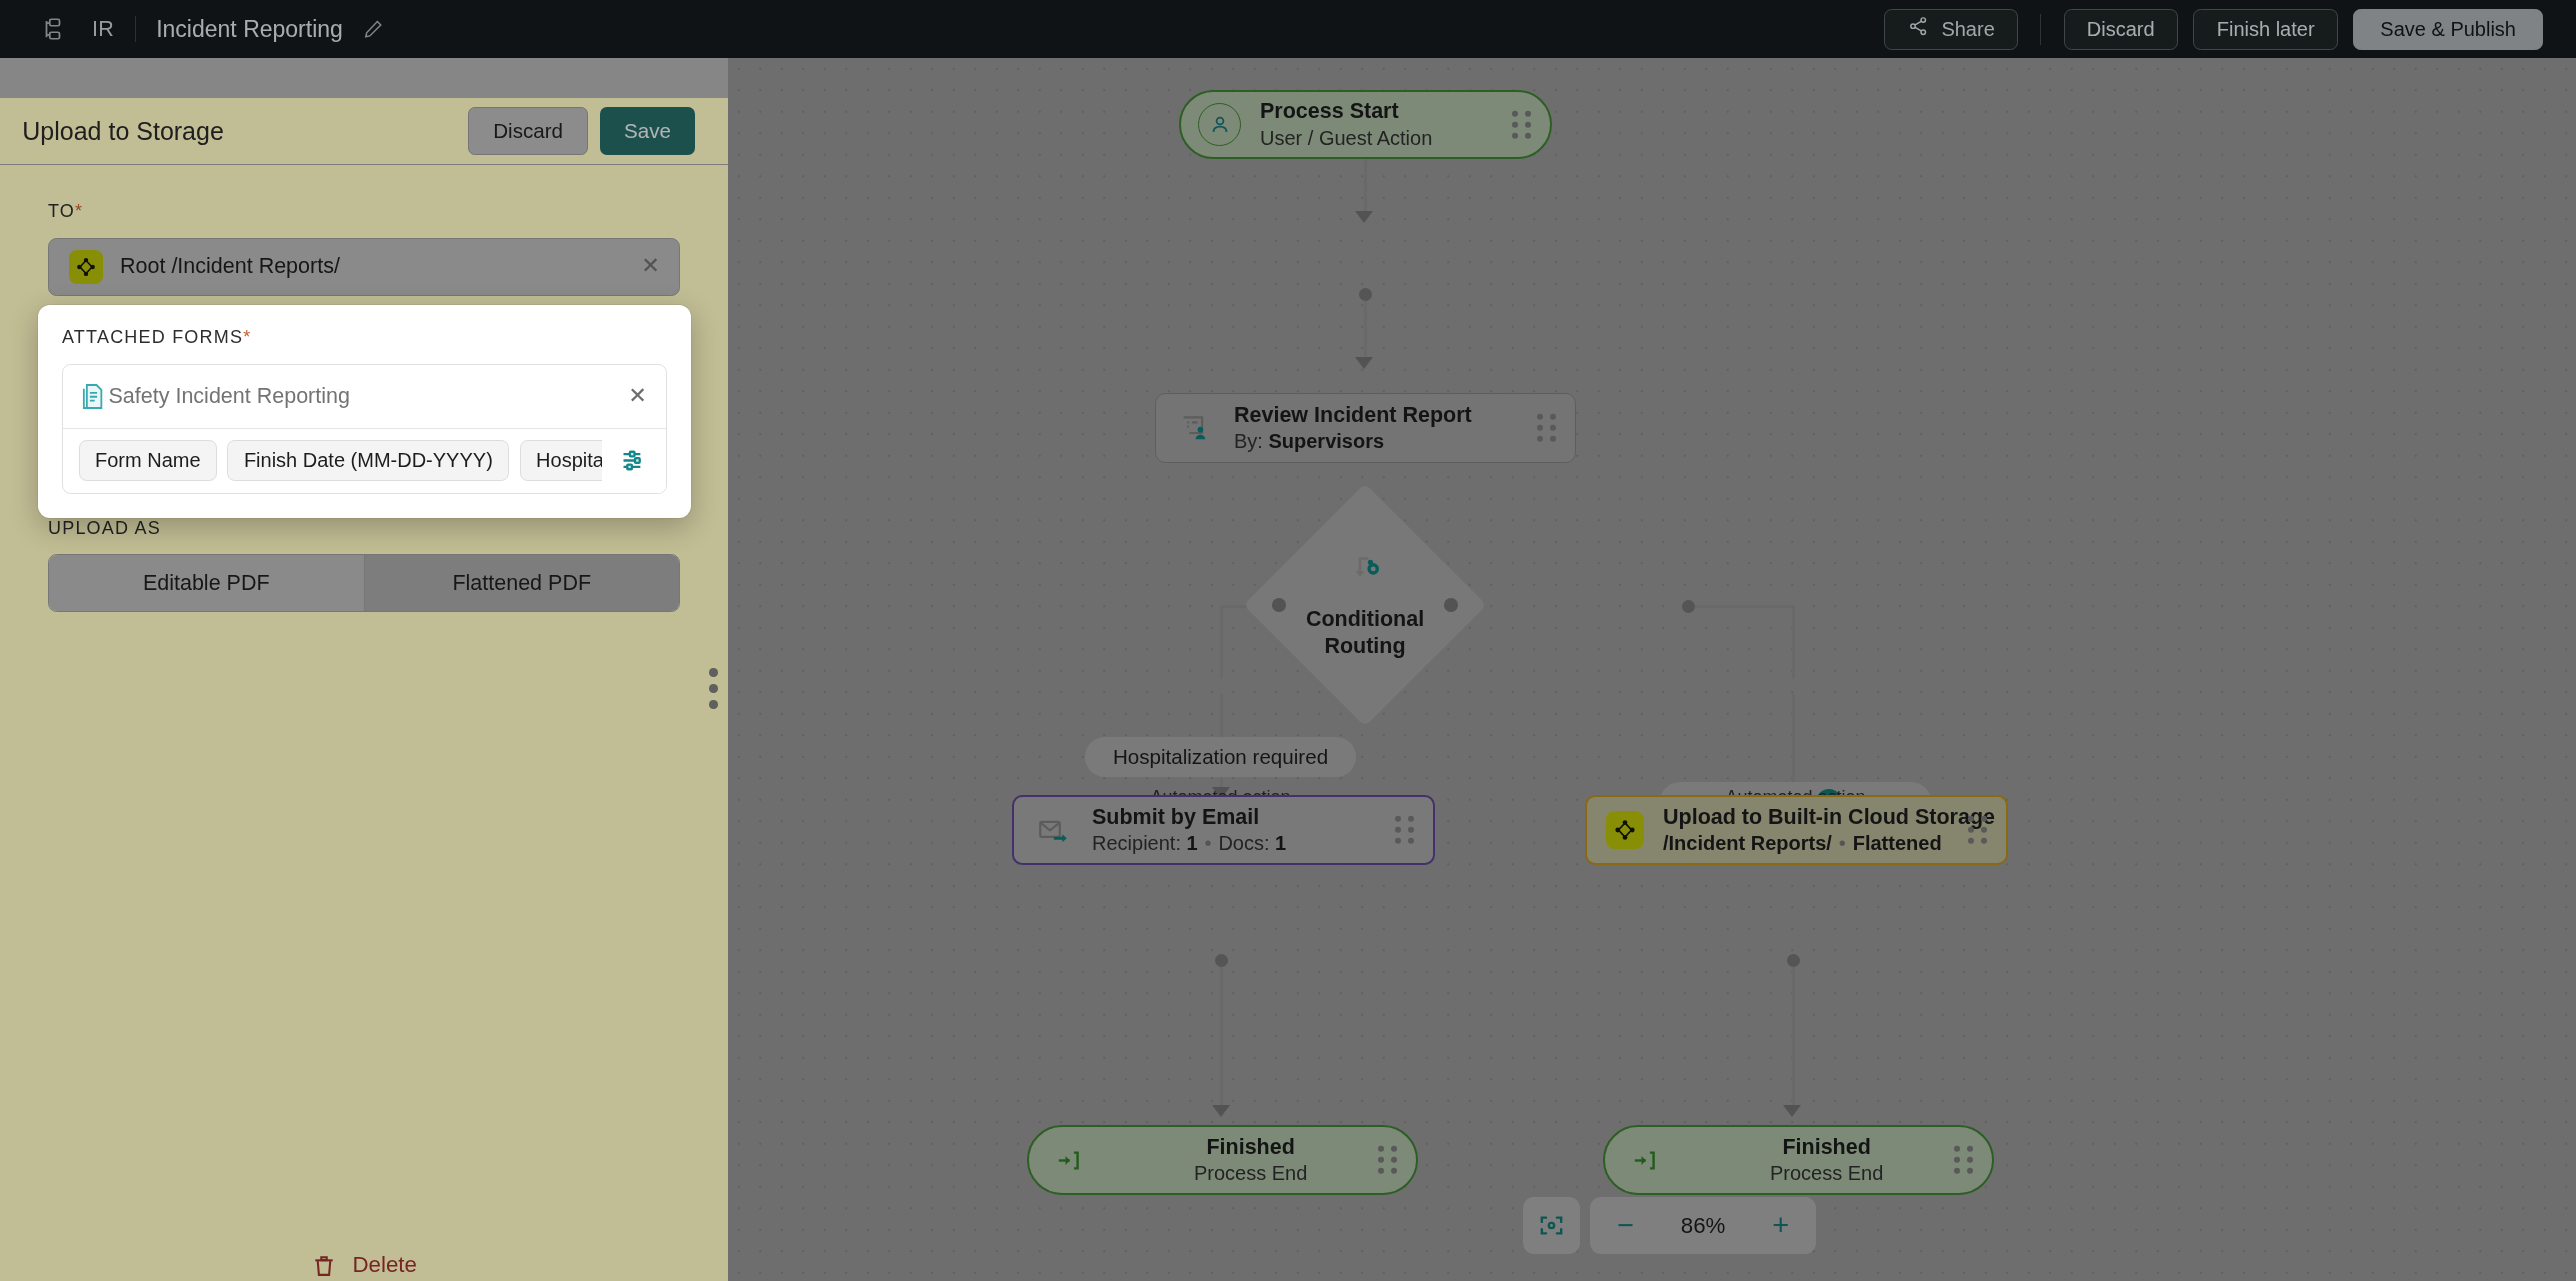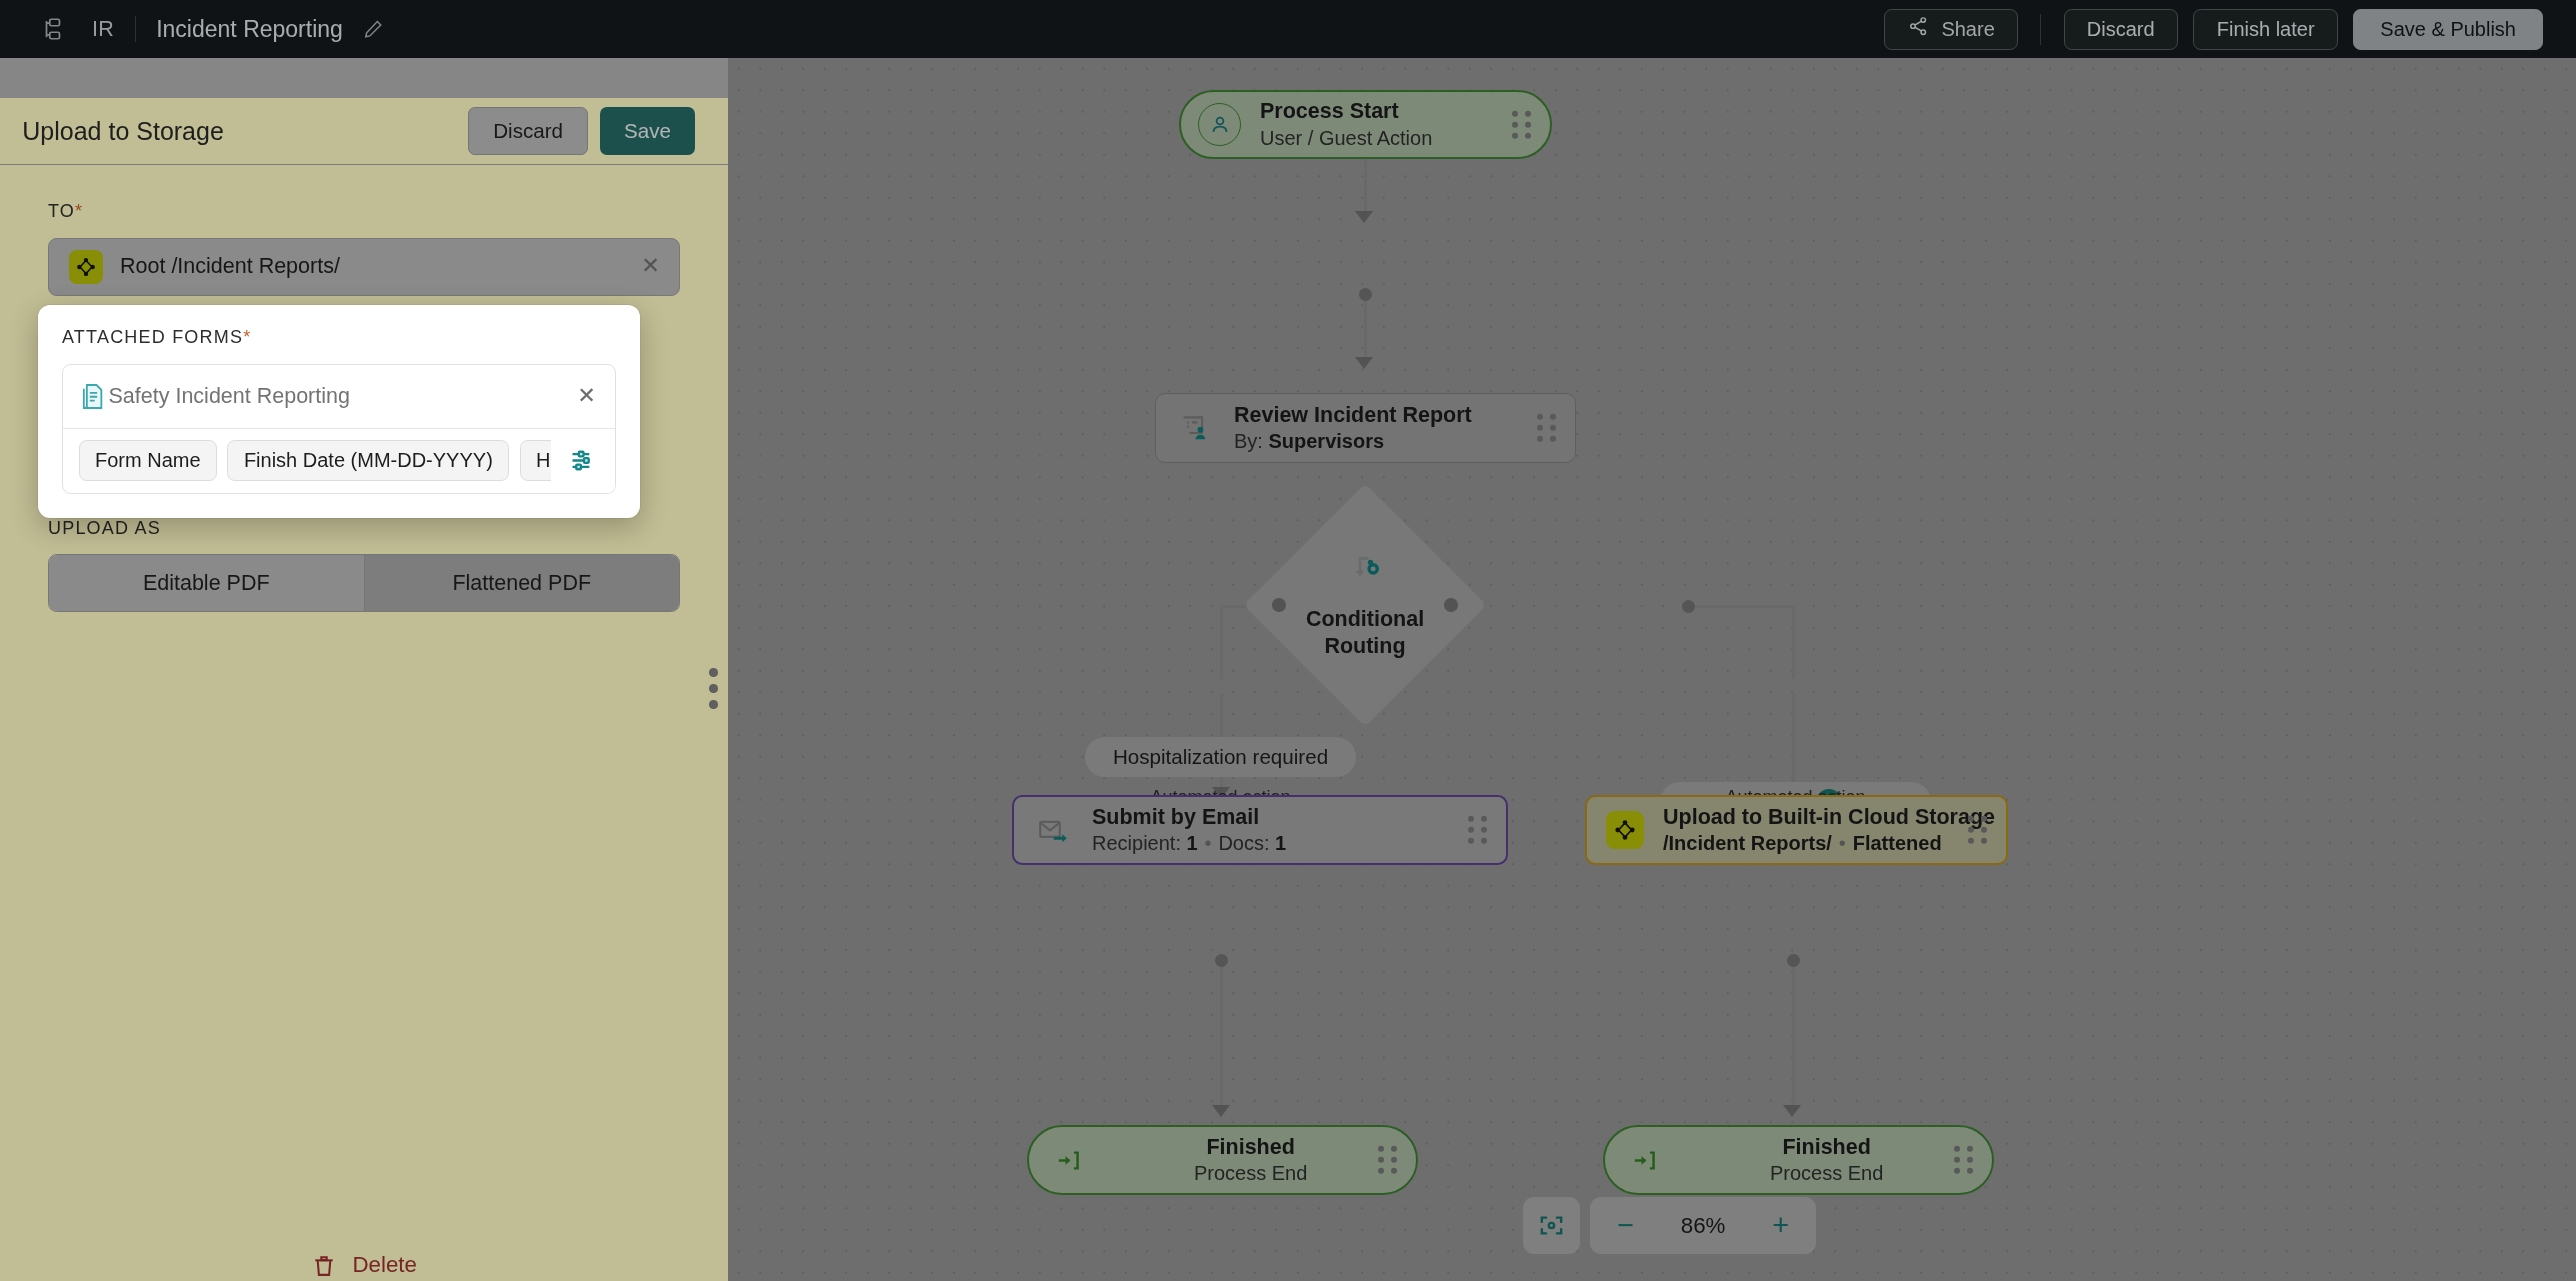--- a/index.html
+++ b/index.html
@@ -83,21 +83,21 @@
     width: 34px; height: 34px; border-radius: 7.7px; background: #b3bd08;
     display: flex; align-items: center; justify-content: center; flex: none;
   }
   .chip-text { font-size: 21.5px; color: #1d1d1d; margin-left: 17px; flex: 1; }
   .x-mark {
     font-size: 22.3px; color: #6d6d6d; line-height: 1;
   }
 
   
   .af-card {
-    position: absolute; left: 38px; top: 305px; width: 602px;
+    position: absolute; left: 38px; top: 305px; width: 653px;
     background: #ffffff; border-radius: 12px;
     padding: 22.3px 24px 24px 24px; z-index: 20;
     box-shadow: 0 0 0 0.9px rgba(0,0,0,.05), 0 8.6px 29px rgba(0,0,0,.24);
   }
   .af-label { font-size: 18px; letter-spacing: 1.2px; color: #2d2d2d; }
   .af-box {
     margin-top: 15.5px; border: 0.9px solid #e0e0e0; border-radius: 8.6px;
     overflow: hidden; background: #fff;
   }
   .af-row1 {
@@ -392,21 +392,21 @@
       <span>Hospitalization required</span>
     </div>
     <div class="branch-sub" style="left:357px; top:729px; width:271px;">Automated action</div>
 
     <div class="branch-pill" style="left:932px; top:679px; width:271px;margin-top:45px;">
       <span>ELSE</span>
       <span class="help-badge">?</span>
     </div>
     <div class="branch-sub" style="left:932px; top:729px; width:271px;">Automated action</div>
 
-    <div class="node rect n-purple" style="left:284px; top:737px; width:496px; height:70px;">
+    <div class="node rect n-purple" style="left:284px; top:737px; width:423px; height:70px;">
       <div class="n-ic" style="width:40px;height:40px;margin-left:19px;">
         <svg width="36" height="36" viewBox="0 0 24 24" fill="none" stroke="#7a7a7a" stroke-width="1.5">
           <rect x="3.5" y="6.5" width="13" height="10" rx="1"></rect>
           <path d="M3.8 7.2l6.2 5 6.2-5"></path>
           <path d="M12.5 17.5h6.4" stroke="#0d7a75" stroke-width="2"></path>
           <path d="M18.2 14.8l3 2.7-3 2.7z" fill="#0d7a75" stroke="none"></path>
         </svg>
       </div>
       <div class="n-txt">
         <div class="n-title">Submit by Email</div>

